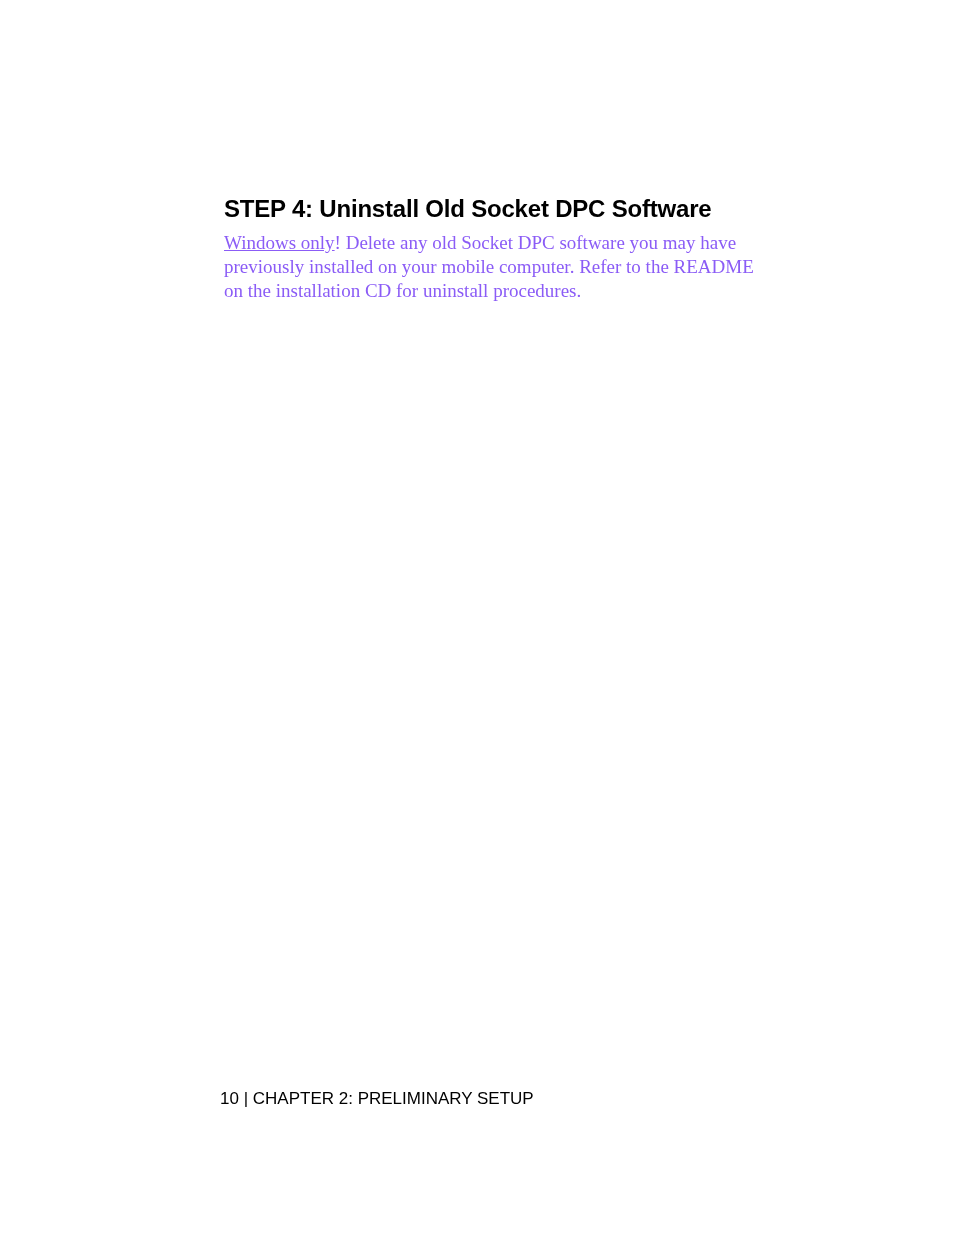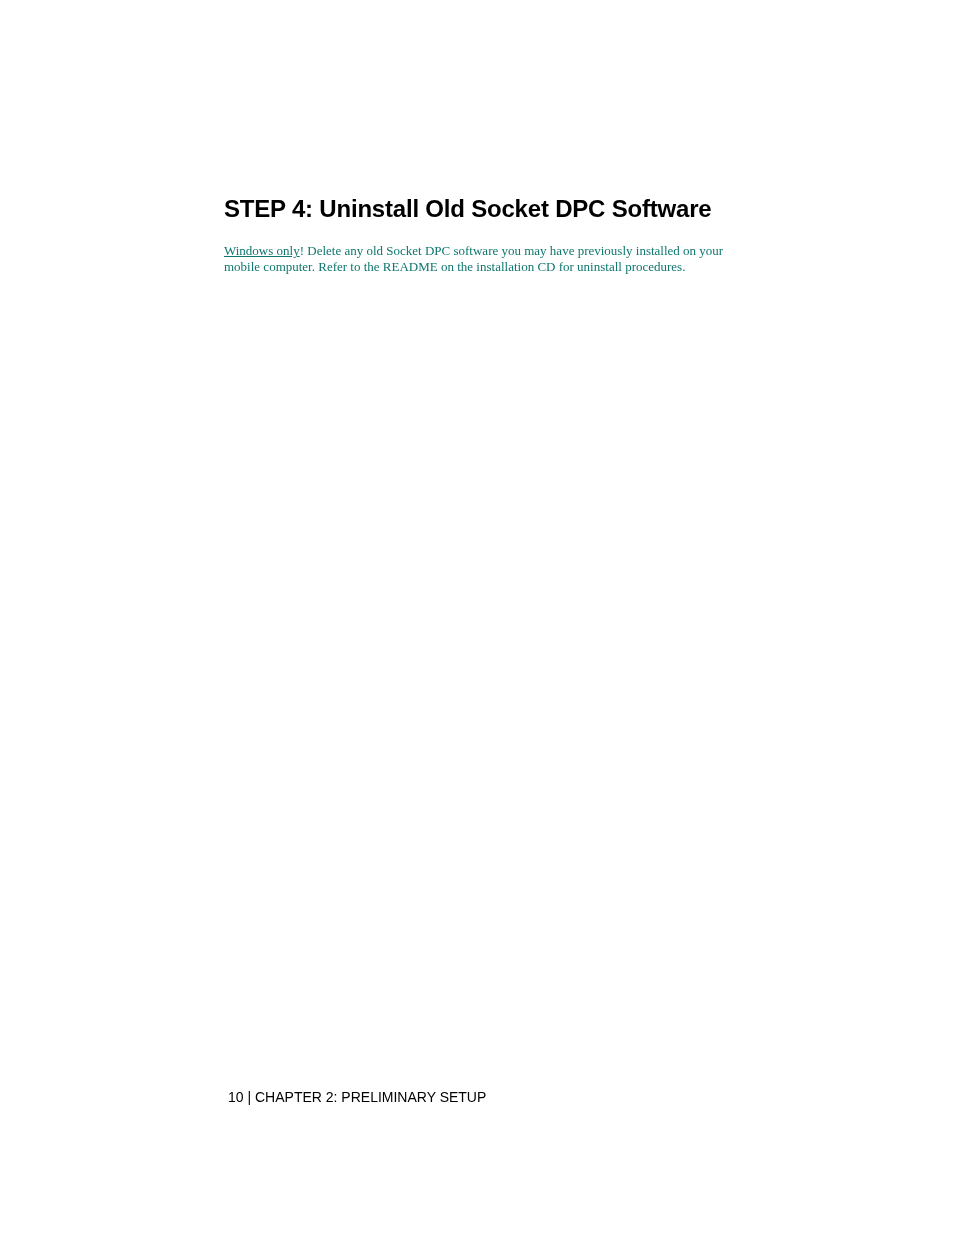--- a/index.html
+++ b/index.html
@@ -18,38 +18,38 @@
       position: absolute;
       left: 224px;
       top: 195px;
       width: 530px;
     }
     .heading {
       font-family: Arial, Helvetica, sans-serif;
       font-weight: bold;
       font-size: 24px;
       color: #000;
-      margin-bottom: 20px;
+      margin-bottom: 8px;
       letter-spacing: -0.2px;
     }
     .para {
-      font-size: 13px;
+      font-size: 19px;
       line-height: 1.25;
-      color: #0f766e;
+      color: #8b5cf6;
       margin-bottom: 16px;
     }
     .underline {
       text-decoration: underline;
     }
     .footer {
       position: absolute;
-      left: 228px;
+      left: 220px;
       top: 1089px;
       font-family: Arial, Helvetica, sans-serif;
-      font-size: 14px;
+      font-size: 17px;
       color: #000;
     }
   </style>
 </head>
 <body>
 
 <div class="content">
   <h1 class="heading">STEP 4: Uninstall Old Socket DPC Software</h1>
   <p class="para">
     <span class="underline">Windows only</span><span>! Delete any old Socket DPC software you may have previously installed on your mobile computer. Refer to the README on the installation CD for uninstall procedures.</span>

